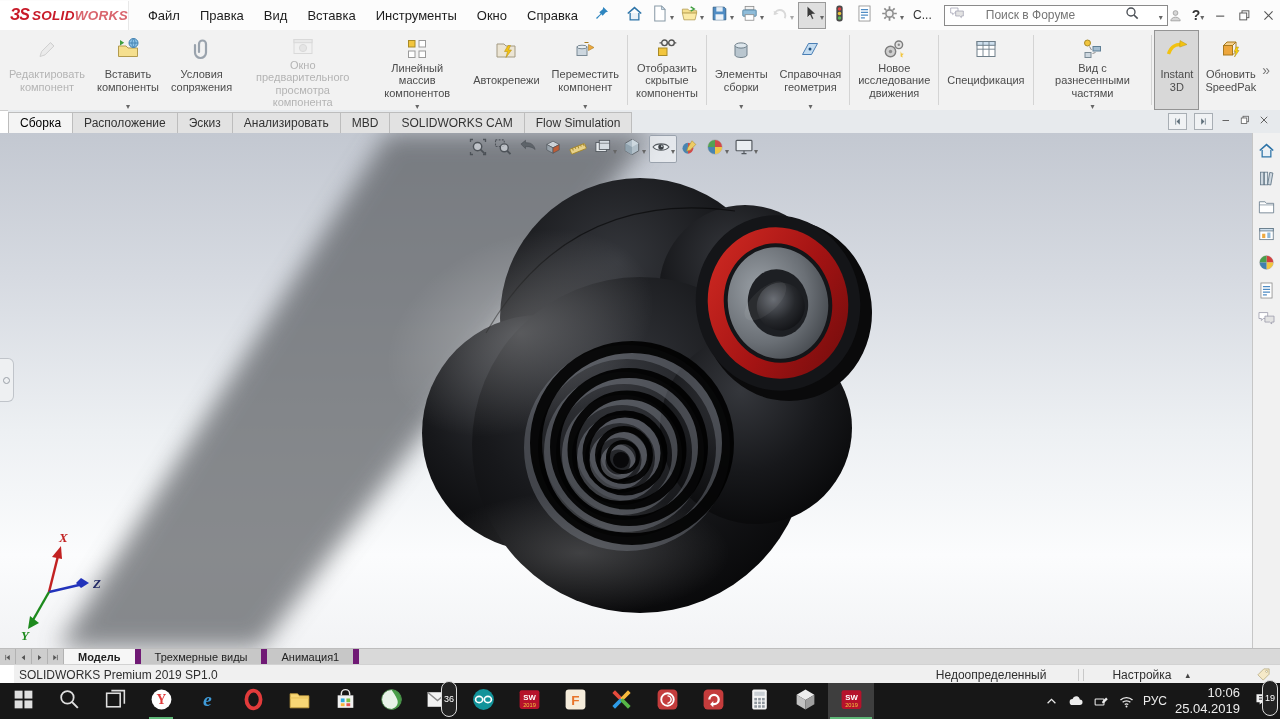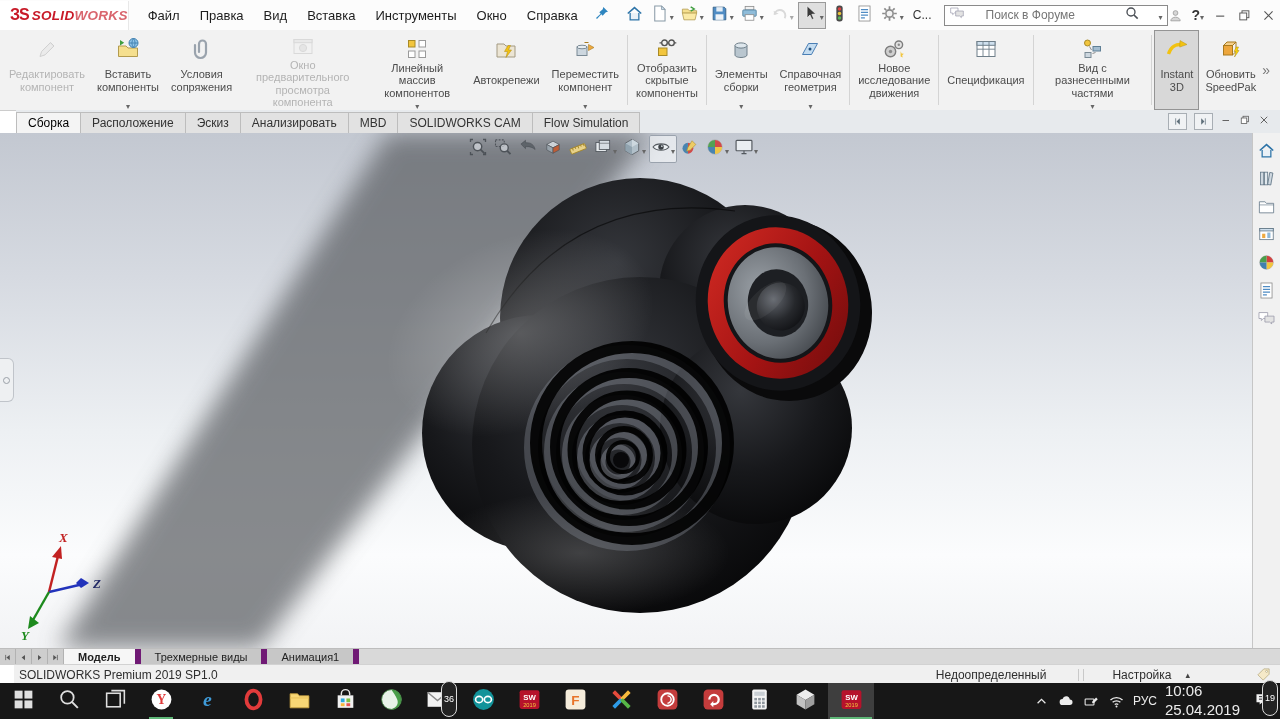--- a/index.html
+++ b/index.html
@@ -2,21 +2,21 @@
 <html><head>
 <meta charset="utf-8">
 <style>
   html,body{margin:0;padding:0;}
   body{width:1280px;height:719px;overflow:hidden;font-family:"Liberation Sans",sans-serif;background:#fff;position:relative;}
   #app{position:absolute;inset:0;}
 
   
   .titlebar{position:absolute;top:0;left:0;right:0;height:30px;background:#fcfcfc;border-bottom:1px solid #dedede;display:flex;align-items:center;}
   .logo{width:152px;height:29px;display:flex;align-items:center;padding-left:10px;gap:3px;background:#fff;box-shadow:1px 0 0 #e8e8e8;}
-  .logo-mark{font-weight:bold;color:#c81a28;font-size:16px;letter-spacing:-1px;}
+  .logo-mark{font-style:italic;font-weight:bold;color:#c81a28;font-size:16px;letter-spacing:-1px;}
   .lt-b{color:#c81a28;font-weight:bold;font-style:italic;font-size:13.5px;letter-spacing:.3px;}
   .lt-l{color:#d9666e;font-weight:bold;font-style:italic;font-size:13.5px;letter-spacing:.3px;}
   .menus{display:flex;margin-left:10px;}
   .menu{padding:5px 10px;font-size:13px;color:#1d1d1d;cursor:default;}
   .pin-wrap{margin:0 8px 0 6px;display:flex;align-items:center;}
   .pin-wrap svg{width:16px;height:16px;}
   .qtools{display:flex;align-items:center;margin-left:4px;}
   .qt{display:flex;align-items:center;padding:2px 2px;margin:0 1px;position:relative;}
   .qt svg{width:19px;height:19px;}
   .qt.pressed{background:#dfdfdf;box-shadow:inset 0 0 0 1px #9a9a9a;}
@@ -40,21 +40,21 @@
   .rbtn .ricon svg{width:24px;height:24px;}
   .rlabel{font-size:11px;line-height:1.12;color:#4c4c4c;text-align:center;white-space:pre-line;flex:1;display:flex;align-items:center;justify-content:center;}
   .rbtn .caret{height:10px;line-height:9px;}
   .rbtn.disabled .rlabel{color:#b4b4b4;}
   .rbtn.disabled .ricon{opacity:.4;filter:grayscale(1);}
   .rbtn.active{background:#d8d8d8;box-shadow:inset 0 0 0 1px #949494;}
   .rsep{width:1px;background:#d4d4d4;margin:5px 2px;}
   .overflow{margin-left:auto;align-self:center;color:#777;font-size:14px;padding-right:10px;}
 
   
-  .ctabs{position:absolute;top:110px;left:16px;right:0;height:23px;background:#e7eaed;border-bottom:1px solid #bfc5cb;display:flex;align-items:flex-end;}
+  .ctabs{position:absolute;top:110px;left:8px;right:0;height:23px;background:#e7eaed;border-bottom:1px solid #bfc5cb;display:flex;align-items:flex-end;}
   .ctab{font-size:12px;color:#333;padding:3px 11px 3px;background:#e2e2e2;border:1px solid #bdbdbd;border-bottom:none;margin-right:-1px;white-space:nowrap;}
   .ctab.active{background:#f4f4f4;color:#000;}
   .ctab-right{margin-left:auto;display:flex;align-items:center;gap:7px;padding:0 10px 3px 0;}
   .mini-btn{width:17px;height:15px;border:1px solid #a8aeb4;background:#f0f2f4;display:flex;align-items:center;justify-content:center;}
   .mini-btn svg{width:11px;height:11px;}
   .ctl-sm svg{width:12px;height:12px;}
 
   
   .viewport{position:absolute;top:133px;left:0;right:0;height:515px;background:linear-gradient(180deg,#c3c8d1 0%,#d6dae1 28%,#edf0f3 58%,#fbfcfd 82%,#f2f3f5 100%);overflow:hidden;}
   .scene{position:absolute;left:0;top:0;width:1252px;height:515px;}
@@ -92,21 +92,21 @@
   .tb-item{width:46px;display:flex;align-items:center;justify-content:center;position:relative;}
   .tb-item svg{width:25px;height:25px;}
   .tb-item.active{background:#3e3e3e;}
   .runline{position:absolute;bottom:0;left:11px;right:11px;height:2px;}
   .tb-item.active .runline{left:2px;right:2px;}
   .badge{position:absolute;right:3px;bottom:2px;min-width:14px;height:15px;border-radius:8px;background:#222;border:1px solid #dcdcdc;color:#fff;font-size:9px;display:flex;align-items:center;justify-content:center;padding:17px 2px;box-sizing:border-box;}
   .tray{margin-left:auto;display:flex;align-items:center;gap:8px;padding-right:9px;color:#ececec;}
   .tray .tr-ic{display:flex;}
   .tray svg{width:17px;height:17px;}
   .lang{font-size:12px;}
-  .clock{text-align:left;font-size:15px;line-height:1.25;}
+  .clock{text-align:right;font-size:13px;line-height:1.25;}
   .notif{position:relative;display:flex;margin-left:6px;}
   .notif .badge{right:-7px;bottom:-4px;}
 </style>
 </head>
 <body>
 
 <div id="app">
 
   <div class="titlebar">
     <div class="logo">

